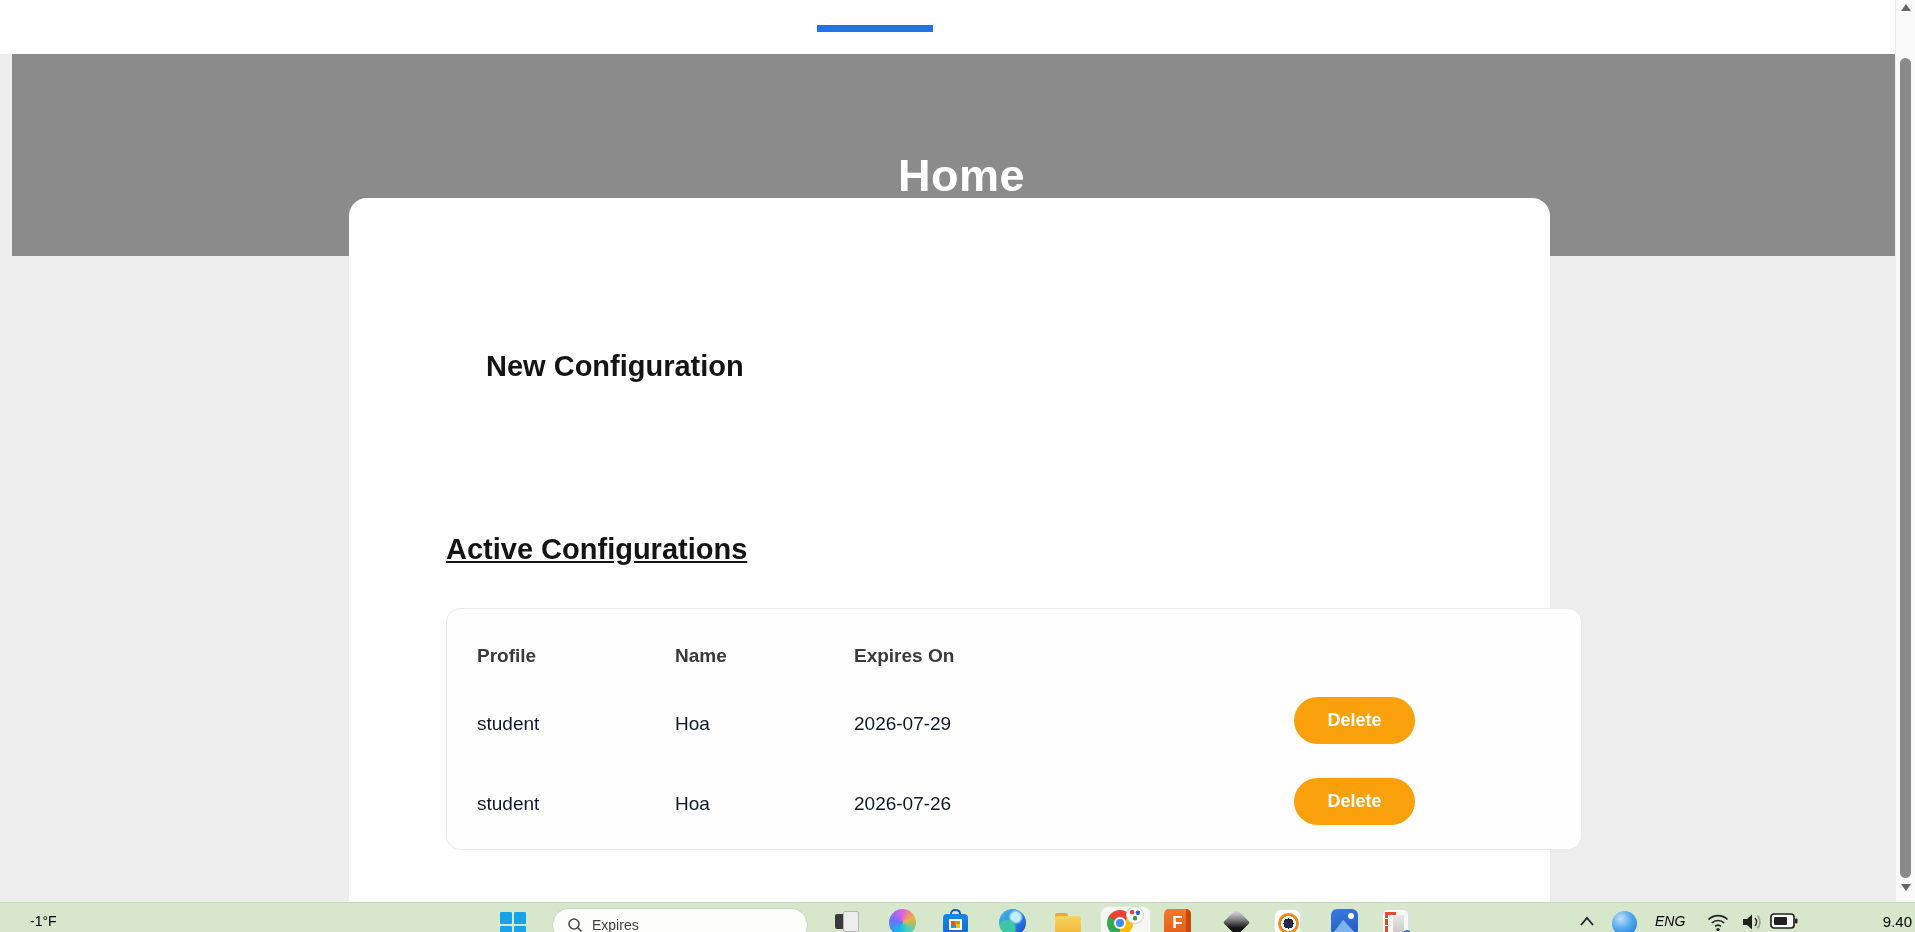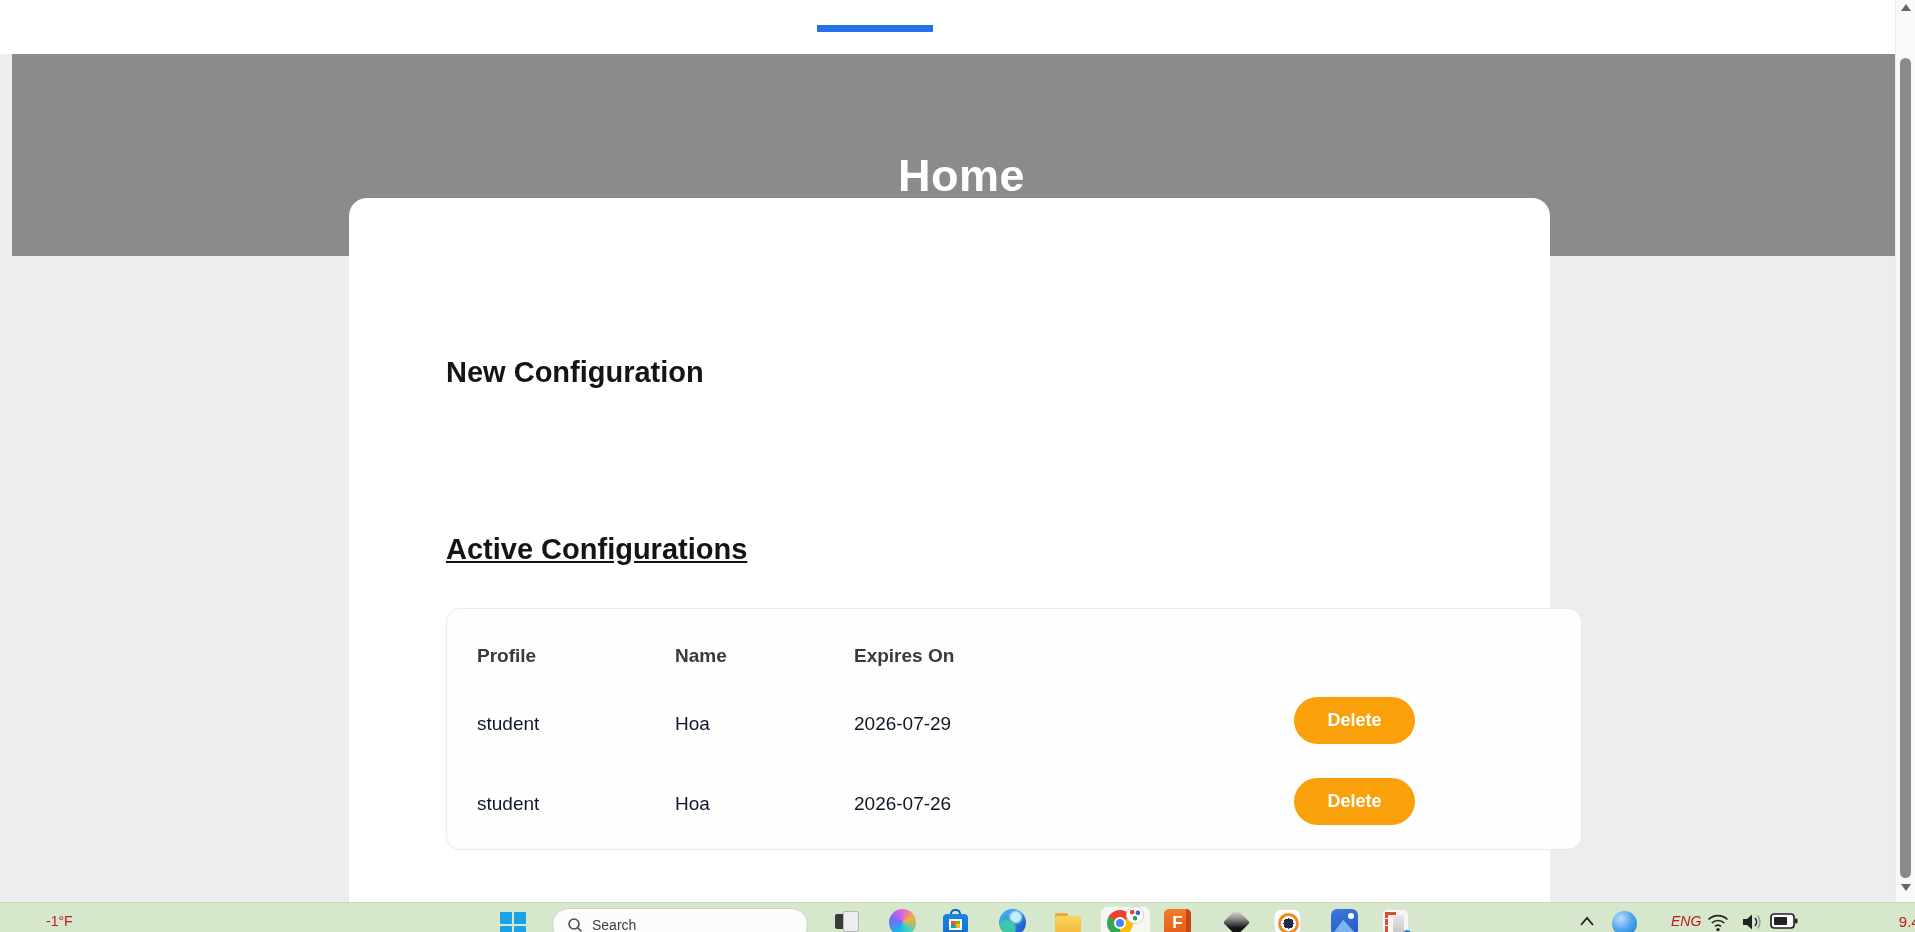--- a/index.html
+++ b/index.html
@@ -10,21 +10,21 @@
   .topnav{position:absolute;left:0;top:0;width:1915px;height:54px;background:#ffffff;}
   .tab-indicator{position:absolute;left:817px;top:25px;width:116px;height:7px;background:#2670e8;}
   .hero{position:absolute;left:12px;top:54px;width:1915px;height:202px;background:#8b8b8b;}
   .hero h1{position:absolute;left:349px;top:96px;width:1201px;margin:0;text-align:center;
            color:#ffffff;font-size:45px;font-weight:700;letter-spacing:0.5px;}
   .card{position:absolute;left:349px;top:198px;width:1201px;height:704px;background:#ffffff;
         border-radius:18px 18px 0 0;}
   .welcome{position:absolute;left:0;top:70px;width:1201px;margin:0;text-align:center;
            font-size:31px;font-style:italic;color:#a7a7a7;font-weight:400;}
   .sec-h{position:absolute;left:97px;margin:0;font-size:29px;font-weight:700;color:#141414;line-height:36px;}
-  .h-new{top:156px;}
+  .h-new{top:150px;margin-left:40px;}
   .h-active{top:333px;text-decoration:underline;}
   .alert{position:absolute;left:97px;top:226px;width:1002px;height:70px;border:1px solid #f0a63a;
          border-radius:9px;display:flex;align-items:center;padding-left:32px;
          color:#f0a131;font-size:19px;}
   .table-card{position:absolute;left:97px;top:410px;width:1136px;height:242px;background:#fefefe;
               border:1px solid #eaeaea;border-radius:14px;}
   .tbl-txt{position:absolute;font-size:19px;color:#0f172a;white-space:nowrap;}
   .tbl-head{font-weight:700;color:#3a3a3a;}
   .c1{left:30px;} .c2{left:228px;} .c3{left:407px;}
   .rh{top:36px;} .r1{top:104px;} .r2{top:184px;}
@@ -37,21 +37,21 @@
   .scroll-up{position:absolute;left:1901px;top:4px;width:0;height:0;
              border-left:5px solid transparent;border-right:5px solid transparent;border-bottom:7px solid #666;}
   .scroll-down{position:absolute;left:1901px;top:884px;width:0;height:0;
              border-left:5px solid transparent;border-right:5px solid transparent;border-top:7px solid #666;}
   .scroll-thumb{position:absolute;left:1900px;top:58px;width:11px;height:820px;background:#8a8a8a;border-radius:6px;}
 
   
   .taskbar{position:absolute;left:0;top:902px;width:1915px;height:30px;background:#d7e7cc;
            border-top:1px solid #c6d7ba;}
   .tb-abs{position:absolute;}
-  .tb-text{font-size:14px;color:#b91c1c;white-space:nowrap;margin-left:16px;}
+  .tb-text{font-size:14px;color:#000000;white-space:nowrap;}
   .weather{left:30px;top:10px;}
   .start{left:500px;top:9px;width:27px;height:27px;display:grid;grid-template-columns:12px 12px;
          grid-template-rows:12px 12px;gap:2px;cursor:pointer;}
   .start i{background:#18a2e8;border-radius:1px;}
   .searchbox{left:552px;top:5px;width:256px;height:34px;background:#fcfdfa;border:1px solid #c9d5c1;
              border-radius:17px;display:flex;align-items:center;padding-left:14px;cursor:text;}
   .searchbox span{font-size:14px;color:#3d3d3d;margin-left:9px;}
   .appicon{top:6px;width:27px;height:27px;cursor:pointer;}
   .ic-tv .tv-back{position:absolute;left:1px;top:5px;width:12px;height:15px;background:#3a3a3a;border-radius:2px;}
   .ic-tv .tv-front{position:absolute;left:9px;top:2px;width:16px;height:21px;background:#ededed;border:1px solid #b5b5b5;border-radius:2px;}
@@ -149,21 +149,21 @@
         <i></i>
         <i></i>
         <i></i>
     </div>
 
     <div class="tb-abs searchbox">
       <svg width="16" height="16" viewBox="0 0 16 16">
         <circle cx="7" cy="7" r="5" fill="none" stroke="#4a4a4a" stroke-width="1.6"></circle>
         <line x1="10.5" y1="10.5" x2="14.5" y2="14.5" stroke="#4a4a4a" stroke-width="1.6"></line>
       </svg>
-      <span>Search</span>
+      <span>Expires</span>
     </div>
 
     <div class="tb-abs appicon ic-tv" style="left:834px">
       <span class="tv-back"></span>
         <span class="tv-front"></span>
     </div>
     <div class="tb-abs appicon ic-copilot" style="left:889px"></div>
     <div class="tb-abs appicon ic-store" style="left:942px">
       <span class="st-handle"></span>
         <span class="st-body"></span>

